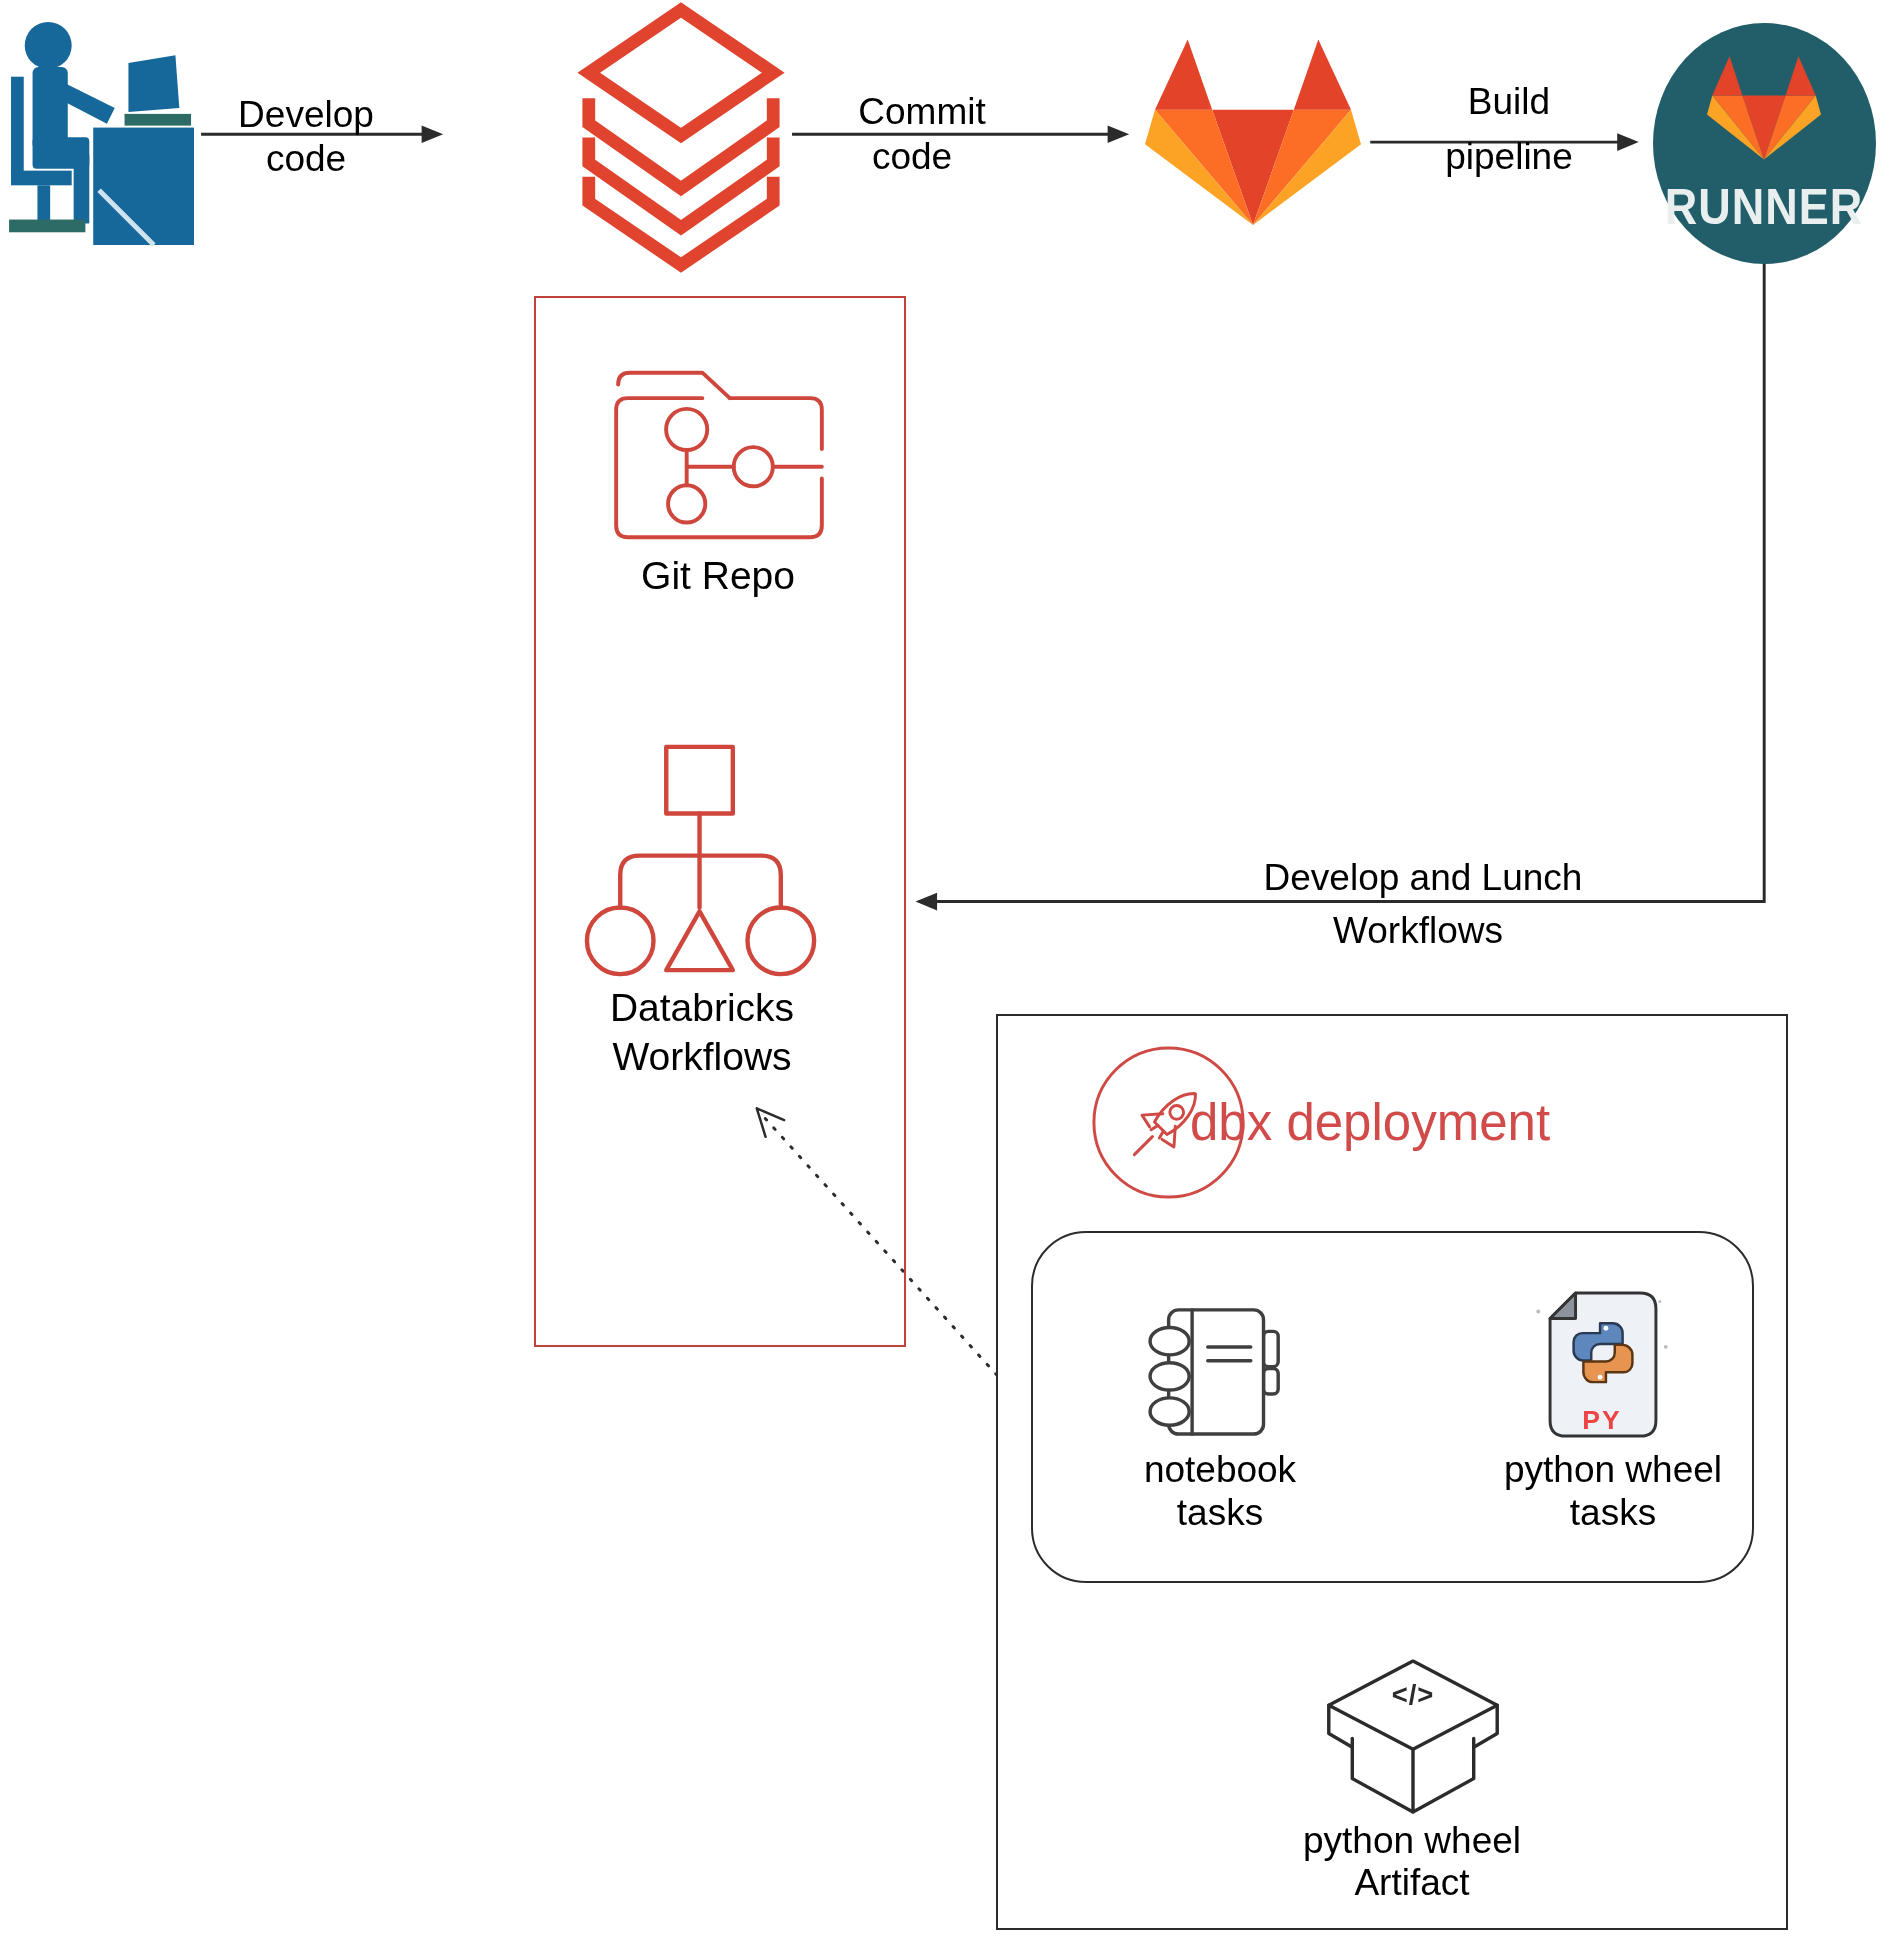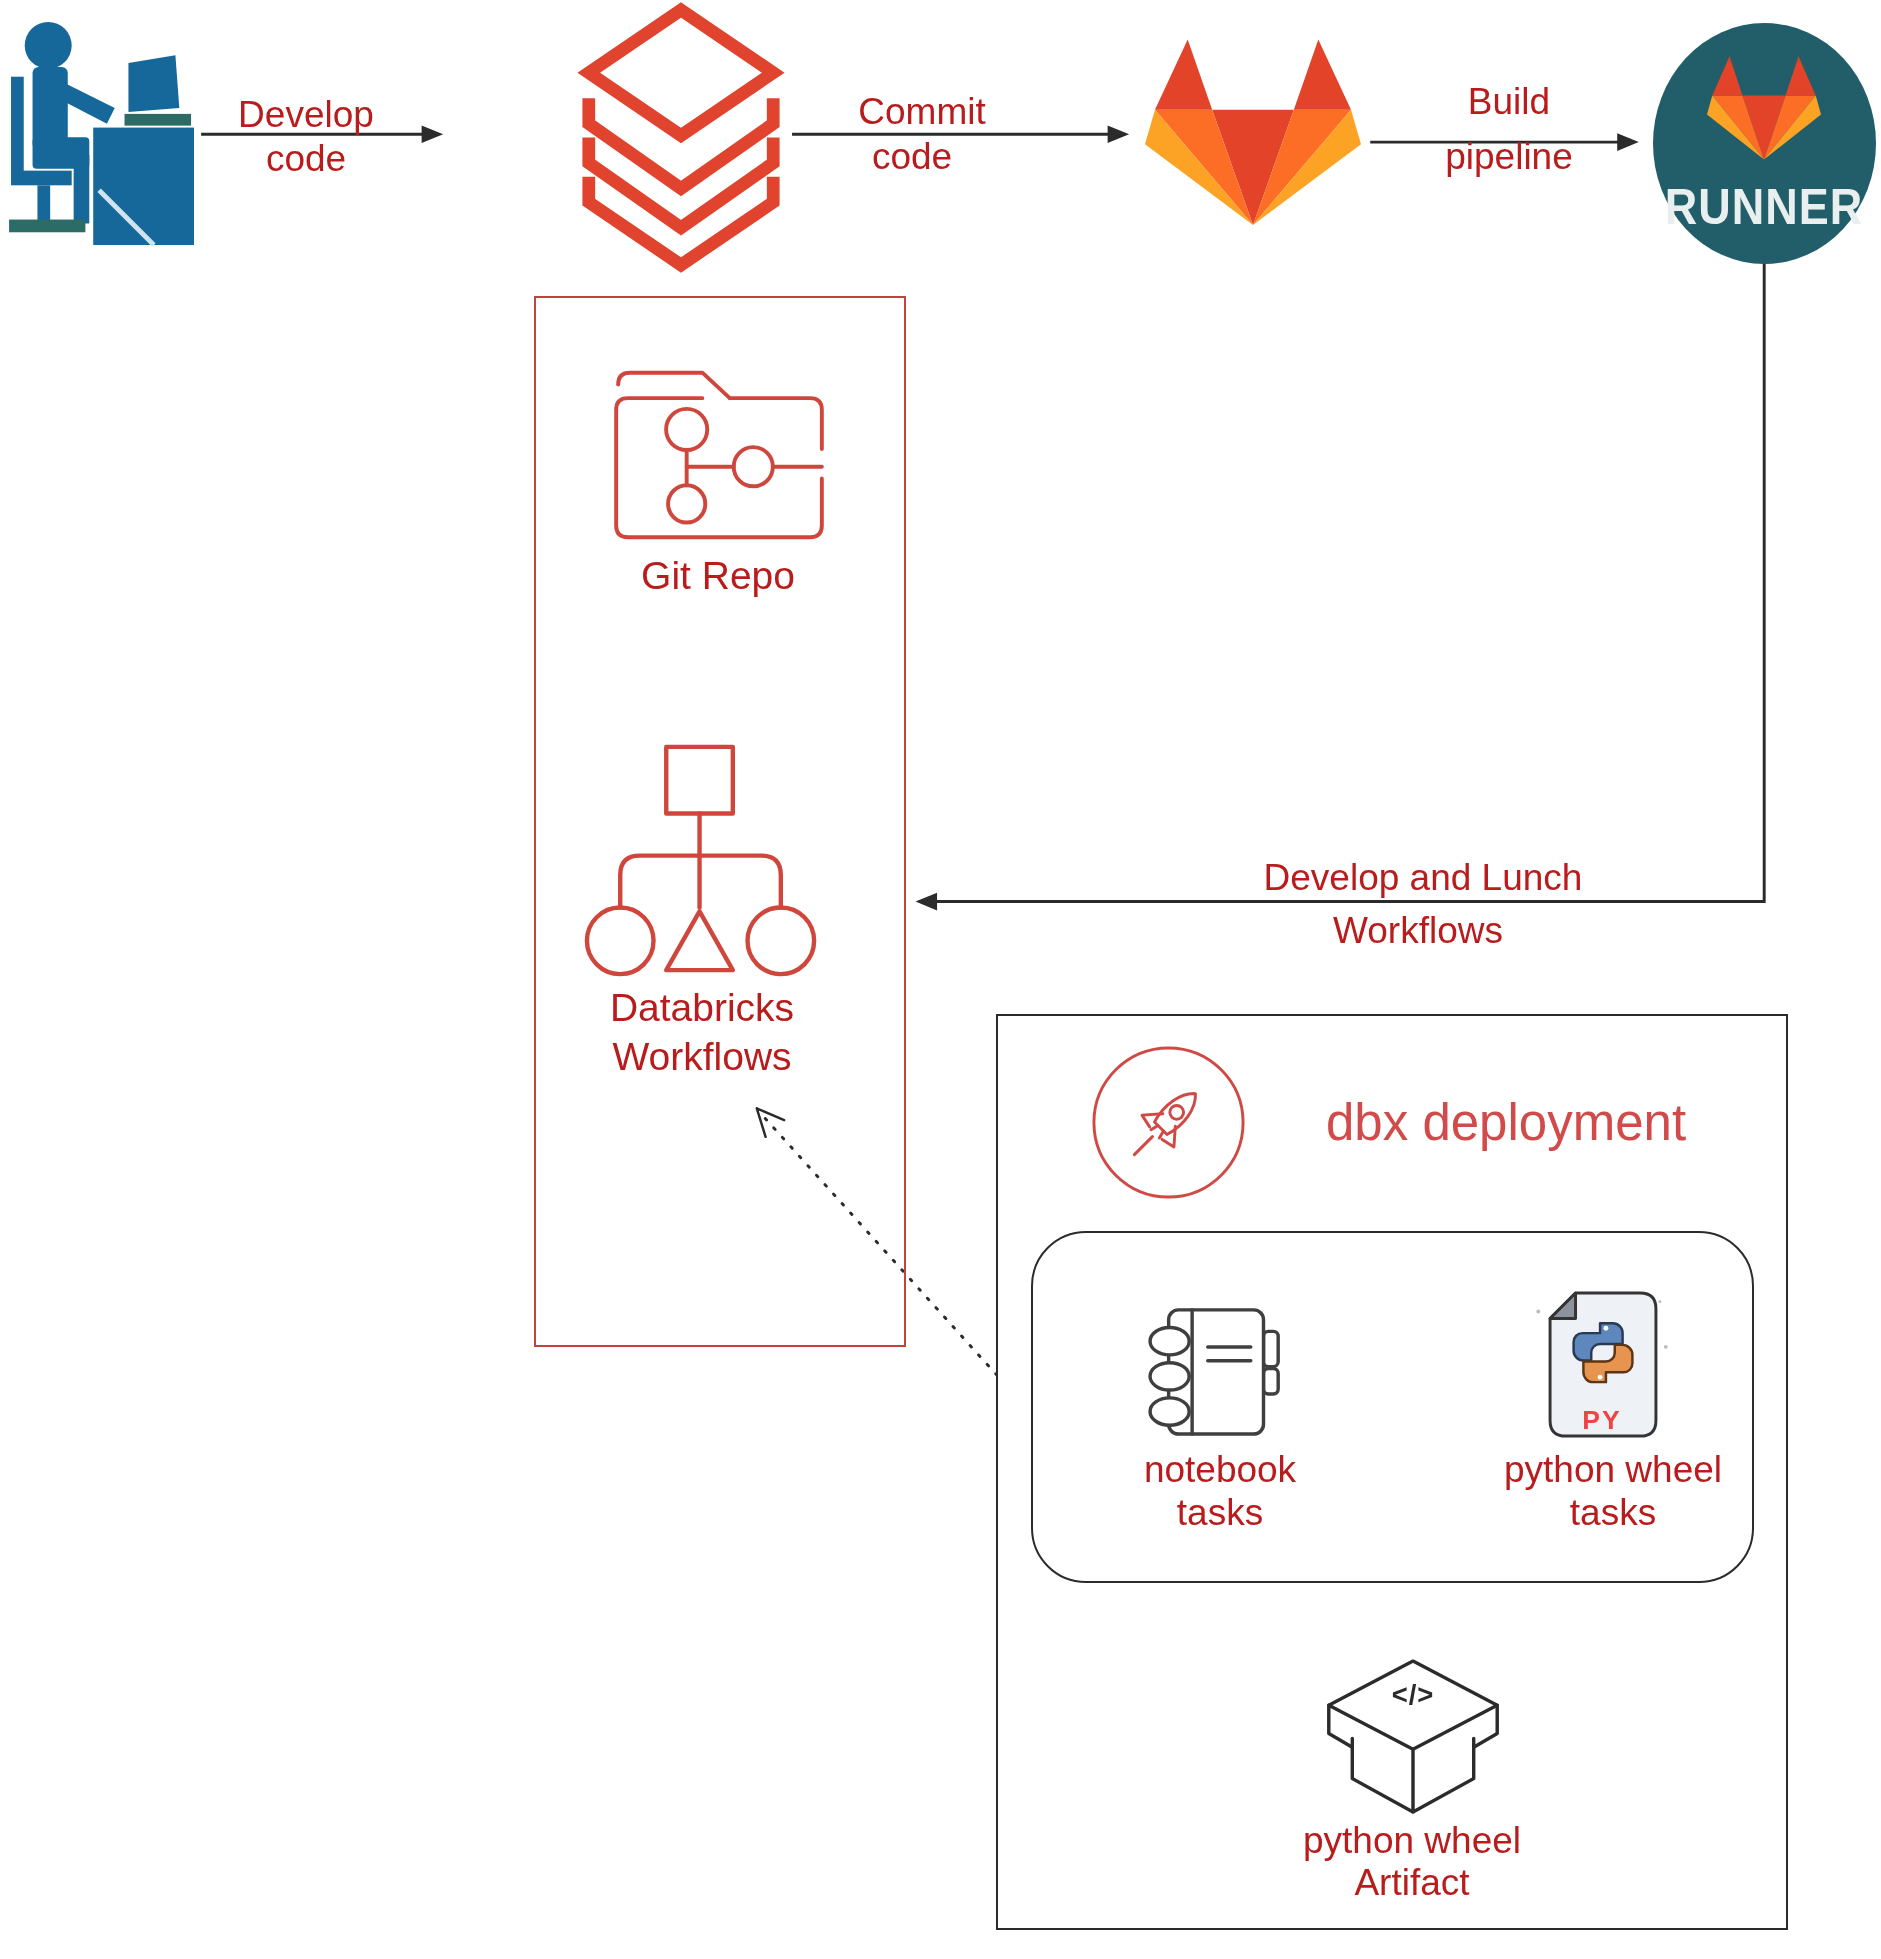--- a/index.html
+++ b/index.html
@@ -15,21 +15,21 @@
   
   .red-box{position:absolute;left:534px;top:296px;width:368px;height:1047px;
            border:2.5px solid #bf4440;background:transparent;}
   .dbx-box{position:absolute;left:996px;top:1014px;width:788px;height:912px;
            border:2px solid #2b2b2b;background:#fff;}
   .tasks-box{position:absolute;left:1031px;top:1231px;width:719px;height:348px;
            border:2px solid #2b2b2b;border-radius:55px;background:#fff;}
   .runner-circle{position:absolute;left:1653px;top:22.5px;width:223px;height:241px;
            border-radius:50%;background:#215e69;}
   
-  .lbl{position:absolute;font-size:37px;line-height:1.1;color:#b91c1c;white-space:nowrap;
+  .lbl{position:absolute;font-size:37px;line-height:1.1;color:#000000;white-space:nowrap;
        transform:translate(-50%,-50%);text-align:left;}
   .lbl40{font-size:39px;}
   .dbx-title{position:absolute;font-size:51px;color:#d14b4b;white-space:nowrap;
        transform:translate(0,-50%);}
   .runner-word{position:absolute;font-size:45px;font-weight:700;color:#e9efef;
        letter-spacing:1px;transform:translate(-50%,-50%) scaleY(1.1);}
   .py-badge{position:absolute;font-size:26.5px;font-weight:600;color:#ef4444;
        transform:translate(-50%,-50%);letter-spacing:2px;}
   .code-glyph{position:absolute;font-size:27.4px;font-weight:700;color:#2b2b2b;
        transform:translate(-50%,-50%);letter-spacing:1px;}
@@ -150,21 +150,21 @@
     <circle class="r2" cx="80" cy="80" r="76"></circle>
     <g class="r2" transform="translate(82,76) rotate(45)">
       <path d="M0,-36 C11,-26 15,-6 9,14 H-9 C-15,-6 -11,-26 0,-36 Z"></path>
       <circle cx="0" cy="-9" r="7"></circle>
       <path d="M-9,2 L-23,18 L-9,21"></path>
       <path d="M9,2 L23,18 L9,21"></path>
       <path d="M-4,14 L-6,22 M4,14 L6,22"></path>
       <path d="M0,26 V52"></path>
     </g>
   </svg>
-  <div class="dbx-title" style="left:1326px;top:1122px">dbx deployment</div>
+  <div class="dbx-title" style="left:1190px;top:1122px">dbx deployment</div>
 
   <svg style="left:1153px;top:1302px" width="133" height="137" viewBox="0 0 136 140">
     <rect class="nbf" x="113" y="30" width="15" height="36" rx="5"></rect>
     <rect class="nbf" x="113" y="68" width="15" height="26" rx="5"></rect>
     <rect class="nbf" x="16" y="8" width="97" height="127" rx="10"></rect>
     <path class="nbl" d="M40,8 V135"></path>
     <path class="nbl" d="M56,46 H100 M56,60 H100"></path>
     <ellipse class="nbf" cx="17" cy="40" rx="20" ry="14"></ellipse>
     <ellipse class="nbf" cx="17" cy="76" rx="20" ry="14"></ellipse>
     <ellipse class="nbf" cx="17" cy="112" rx="20" ry="14"></ellipse>

